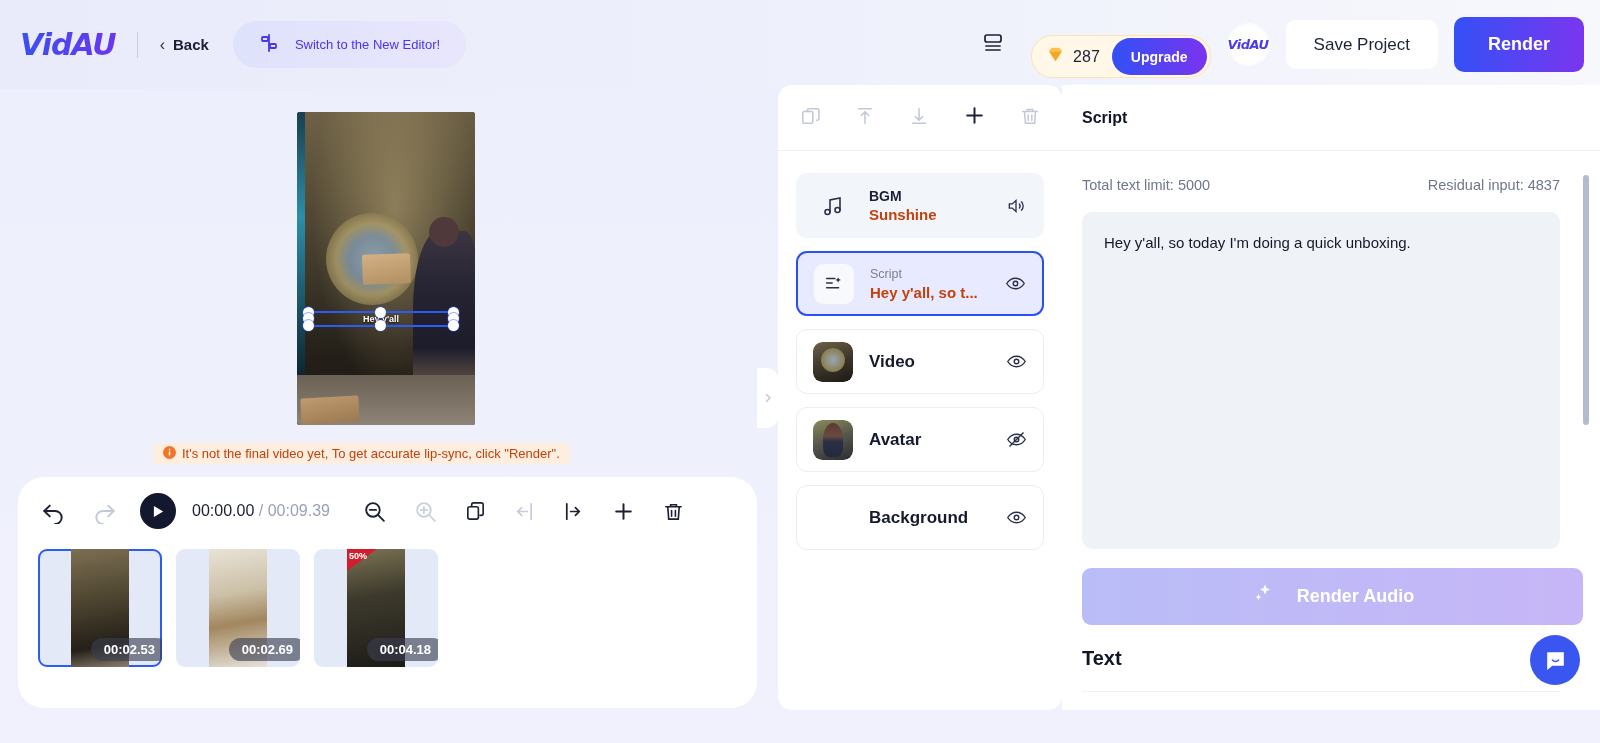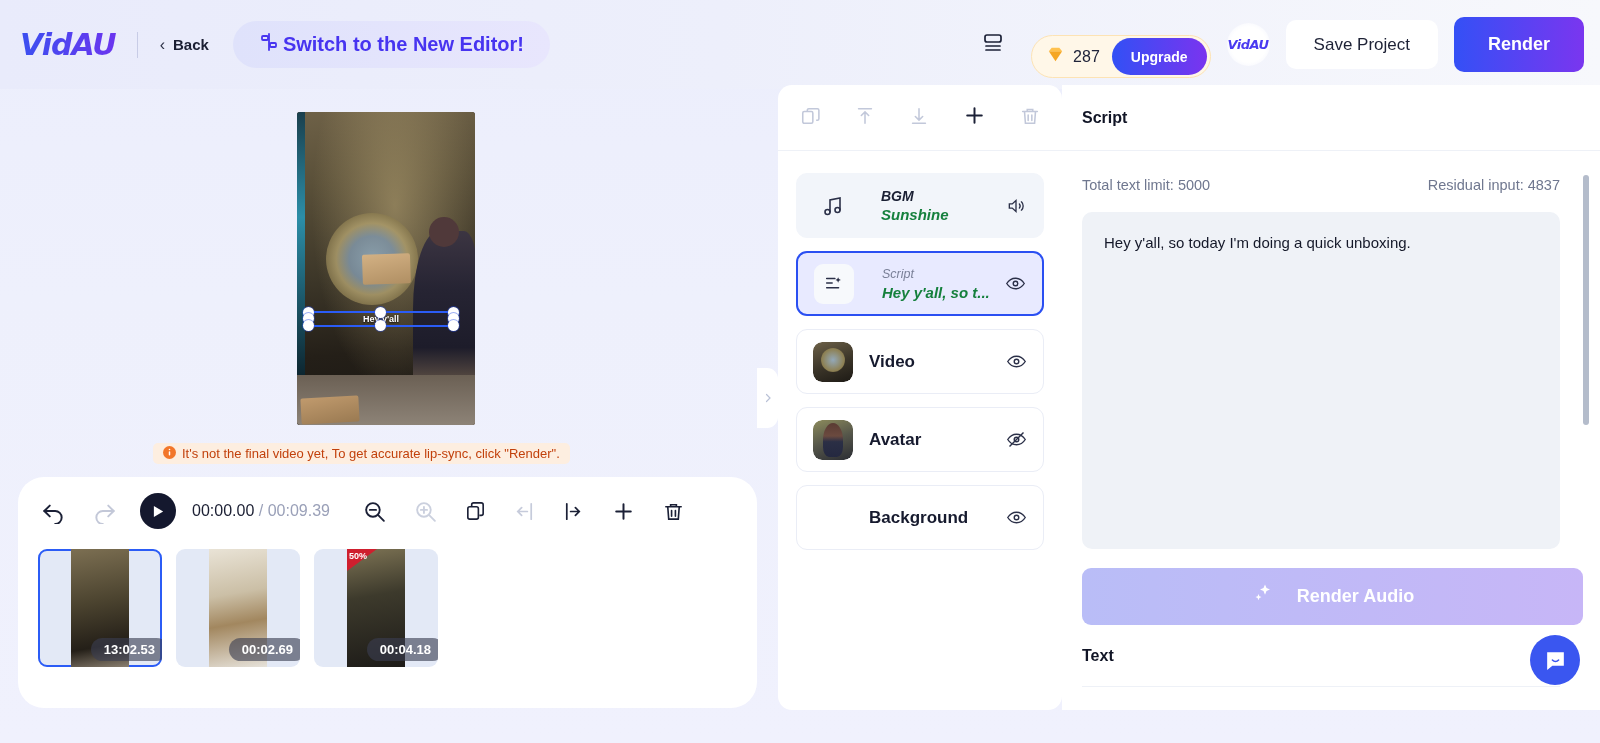--- a/index.html
+++ b/index.html
@@ -33,24 +33,24 @@
   .hdr-divider { width:1px; height:26px; background:#c8cce6; margin-left:21px; }
   .back-btn {
     display:flex; align-items:center; gap:8px;
     margin-left: 22px; cursor:pointer;
     color:#1b1f33; font-size:15px; font-weight:bold;
   }
   .back-chev { font-size:16px; color:#2b2f45; font-weight:400; }
   .switch-btn {
     margin-left: 24px;
     height: 47px; padding: 0 26px;
-    display:flex; align-items:center; gap:4px;
+    display:flex; align-items:center; gap:16px;
     background: linear-gradient(90deg,#dfe2fb 0%, #e8e6fd 100%);
     border-radius: 24px; cursor:pointer;
-    color:#4734f0; font-size:20px; font-weight:bold;
+    color:#4734f0; font-size:13px; font-weight:normal;
   }
   .hdr-right {
     position:absolute; right:16px; top:0; height:89px;
     display:flex; align-items:center; gap:0;
   }
   .layout-icon { margin-right: 26px; cursor:pointer; }
   .credit-pill {
     display:flex; align-items:center; gap:0;
     height:43px; padding-left:14px; padding-right:3px;
     background:#fff7e8; border:1.5px solid #fde3b4; border-radius:22px;
@@ -205,23 +205,23 @@
     display:flex; align-items:center; padding:0 16px; cursor:pointer; position:relative;
   }
   .layer.bgm { background:#f2f5fa; border-color:#f2f5fa; }
   .layer.active { background:#e8eaff; border:2px solid #2a4ff2; }
   .layer-ico {
     width:40px; height:40px; border-radius:9px; flex:0 0 40px;
     display:flex; align-items:center; justify-content:center; overflow:hidden;
   }
   .layer-ico.plain { background:transparent; }
   .layer-ico.soft { background:#f7f9fc; }
-  .layer-txt { margin-left:28px; flex:1; min-width:0;font-style:italic; }
+  .layer-txt { margin-left:16px; flex:1; min-width:0; }
   .layer-sub { font-size:12.5px; color:#7a8098; line-height:17px; }
-  .layer-title { font-size:15px; font-weight:bold; color:#15803d; line-height:19px;
+  .layer-title { font-size:15px; font-weight:bold; color:#c2410c; line-height:19px;
     white-space:nowrap; overflow:hidden; text-overflow:ellipsis; }
   .layer-name-only { font-size:17px; font-weight:bold; color:#161a2e; margin-left:16px; flex:1; }
   .layer-act { flex:0 0 22px; display:flex; align-items:center; justify-content:center; cursor:pointer; }
   .thumb { width:40px; height:40px; border-radius:9px; overflow:hidden; position:relative; }
   .thumb.v { background:linear-gradient(160deg,#6d6148,#3a3428 55%,#1d1a15); }
   .thumb.v:after { content:""; position:absolute; left:8px; top:6px; width:24px;height:24px;
     border-radius:50%; background:radial-gradient(circle,#93a8b8,#8d8053 65%,rgba(0,0,0,0)); }
   .thumb.a { background:linear-gradient(160deg,#8d8b5c,#55564a 50%,#2a2c33); }
   .thumb.a:after { content:""; position:absolute; left:10px; top:3px; width:20px;height:34px;
     border-radius:50% 50% 30% 30%; background:linear-gradient(180deg,#5a3b33 0%,#6b4a3f 38%,#2b2f45 55%,#242840 100%); }
@@ -249,21 +249,21 @@
     background:#eff2f7; border-radius:10px; padding:20px 22px;
     font-size:15px; color:#141829; line-height:22px; cursor:text;
   }
   .render-audio {
     margin:19px 17px 0 20px; height:57px; border-radius:9px;
     background: linear-gradient(90deg,#b9bdf7 0%, #c7b6f7 100%);
     display:flex; align-items:center; justify-content:center; gap:22px;
     color:#fff; font-size:18px; font-weight:bold; cursor:pointer;
   }
   .text-sec { margin:22px 40px 0 20px; }
-  .text-sec h3 { font-size:16px; font-weight:bold; color:#111526; }
+  .text-sec h3 { font-size:20px; font-weight:bold; color:#111526; }
   .text-sec .rule { margin-top:21px; border-top:1px solid #eef1f7; }
   .rp-scroll {
     position:absolute; right:11px; top:90px; width:6px; height:250px;
     border-radius:3px; background:#b4bccb; cursor:pointer;
   }
   .chat-fab {
     position:absolute; right:20px; bottom:58px;
     width:50px; height:50px; border-radius:50%;
     background:#3a56f0; display:flex; align-items:center; justify-content:center;
     cursor:pointer; z-index:5;
@@ -416,21 +416,21 @@
           <svg width="23" height="23" viewBox="0 0 24 24" fill="none" stroke="#1b2036" stroke-width="1.7" stroke-linecap="round">
             <path d="M4 7h16M9 7V5h6v2M6 7l1 13h10l1-13M10 11v6M14 11v6"></path>
           </svg>
         </span>
       </div>
     </div>
 
     <div class="strip">
       <div class="clip sel">
         <div class="clip-inner" style="background:linear-gradient(170deg,#7c6f52 0%,#4b432f 45%,#241f18 80%,#8a7f70 100%)"></div>
-        <div class="dur">13:02.53</div>
+        <div class="dur">00:02.53</div>
       </div>
       <div class="clip">
         <div class="clip-inner" style="background:linear-gradient(170deg,#e9e3d6 0%,#cbbfa6 38%,#a2875f 62%,#e6e2da 100%)"></div>
         <div class="dur">00:02.69</div>
       </div>
       <div class="clip">
         <div class="clip-inner" style="background:linear-gradient(170deg,#7d7354 0%,#3d3a2c 40%,#1d1b18 100%)">
           <div style="position:absolute;left:0;top:0;width:30px;height:22px;background:#cf1f2e;
                clip-path:polygon(0 0,100% 0,0 100%);"></div>
           <div style="position:absolute;left:2px;top:2px;color:#fff;font-size:9px;font-weight:bold;">50%</div>

